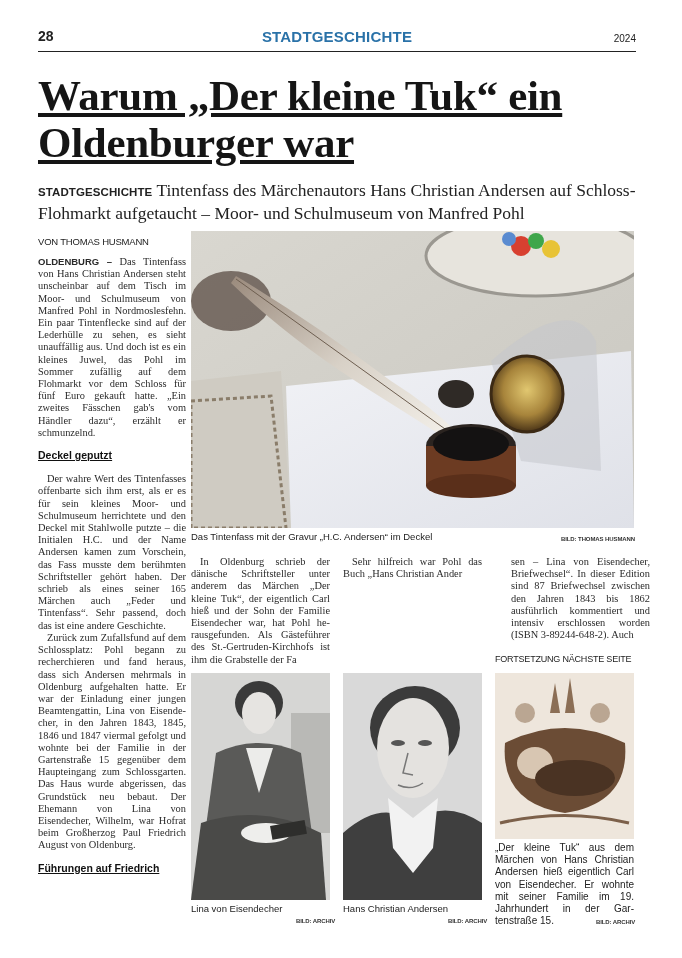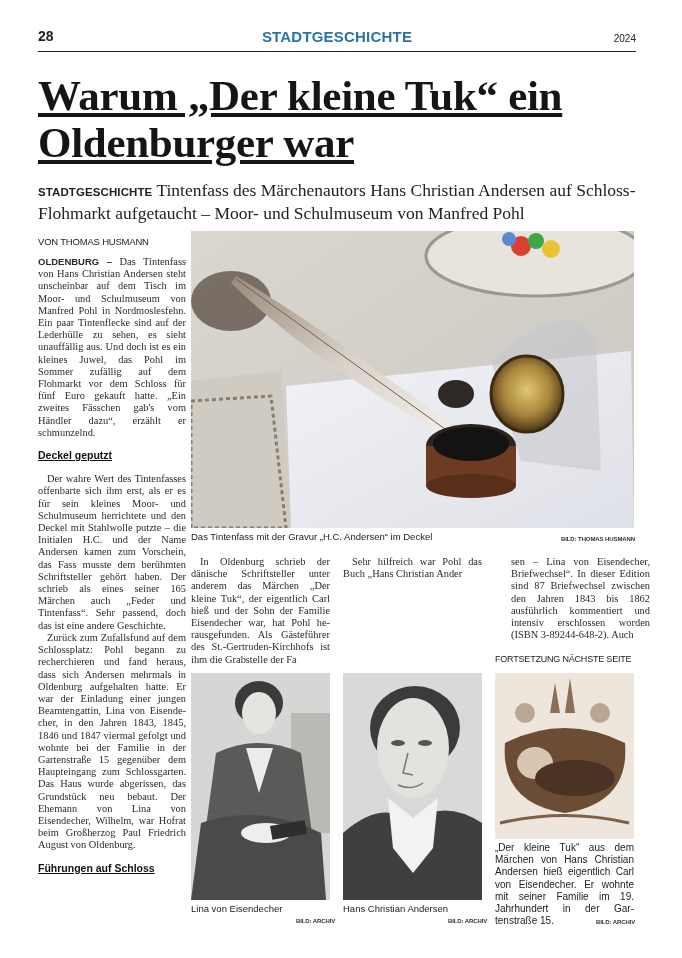--- a/index.html
+++ b/index.html
@@ -66,21 +66,21 @@
   <span class="kicker">STADTGESCHICHTE</span><span> Tintenfass des Märchenautors Hans Christian Andersen auf Schloss-Flohmarkt aufgetaucht – Moor- und Schulmuseum von Manfred Pohl</span>
 </div>
 
 <div class="byline">VON THOMAS HUSMANN</div>
 
 <div class="col1 col-text">
   <p><span class="dateline">OLDENBURG –</span><span> Das Tintenfass von Hans Christian Andersen steht unscheinbar auf dem Tisch im Moor- und Schulmu­seum von Manfred Pohl in Nordmoslesfehn. Ein paar Tin­tenflecke sind auf der Leder­hülle zu sehen, es sieht unauf­fällig aus. Und doch ist es ein kleines Juwel, das Pohl im Sommer zufällig auf dem Flohmarkt vor dem Schloss für fünf Euro gekauft hatte. „Ein zweites Fässchen gab's vom Händler dazu“, erzählt er schmunzelnd.</span></p>
   <div class="subhead">Deckel geputzt</div>
   <p class="ind">Der wahre Wert des Tinten­fasses offenbarte sich ihm erst, als er es für sein kleines Moor- und Schulmuseum her­richtete und den Deckel mit Stahlwolle putzte – die Initia­len H.C. und der Name Ander­sen kamen zum Vorschein, das Fass musste dem berühm­ten Schriftsteller gehört ha­ben. Der schrieb als eines sei­ner 165 Märchen auch „Feder und Tintenfass“. Sehr passend, doch das ist eine andere Ge­schichte.</p>
   <p class="ind">Zurück zum Zufallsfund auf dem Schlossplatz: Pohl be­gann zu recherchieren und fand heraus, dass sich Ander­sen mehrmals in Oldenburg aufgehalten hatte. Er war der Einladung einer jungen Beam­tengattin, Lina von Eisende­cher, in den Jahren 1843, 1845, 1846 und 1847 viermal gefolgt und wohnte bei der Familie in der Gartenstraße 15 gegenüber dem Haupteingang zum Schlossgarten. Das Haus wur­de abgerissen, das Grundstück neu bebaut. Der Ehemann von Lina von Eisendecher, Wil­helm, war Hofrat beim Groß­herzog Paul Friedrich August von Oldenburg.</p>
-  <div class="subhead">Führungen auf Schloss</div>
+  <div class="subhead">Führungen auf Friedrich</div>
 </div>
 
 <div class="main-photo">
   <svg width="443" height="297" viewBox="0 0 443 297">
     <defs>
       <linearGradient id="cloth" x1="0" y1="0" x2="1" y2="1">
         <stop offset="0" stop-color="#d9d7d0"></stop>
         <stop offset="1" stop-color="#c9c7c0"></stop>
       </linearGradient>
       <linearGradient id="paper" x1="0" y1="0" x2="1" y2="1">

